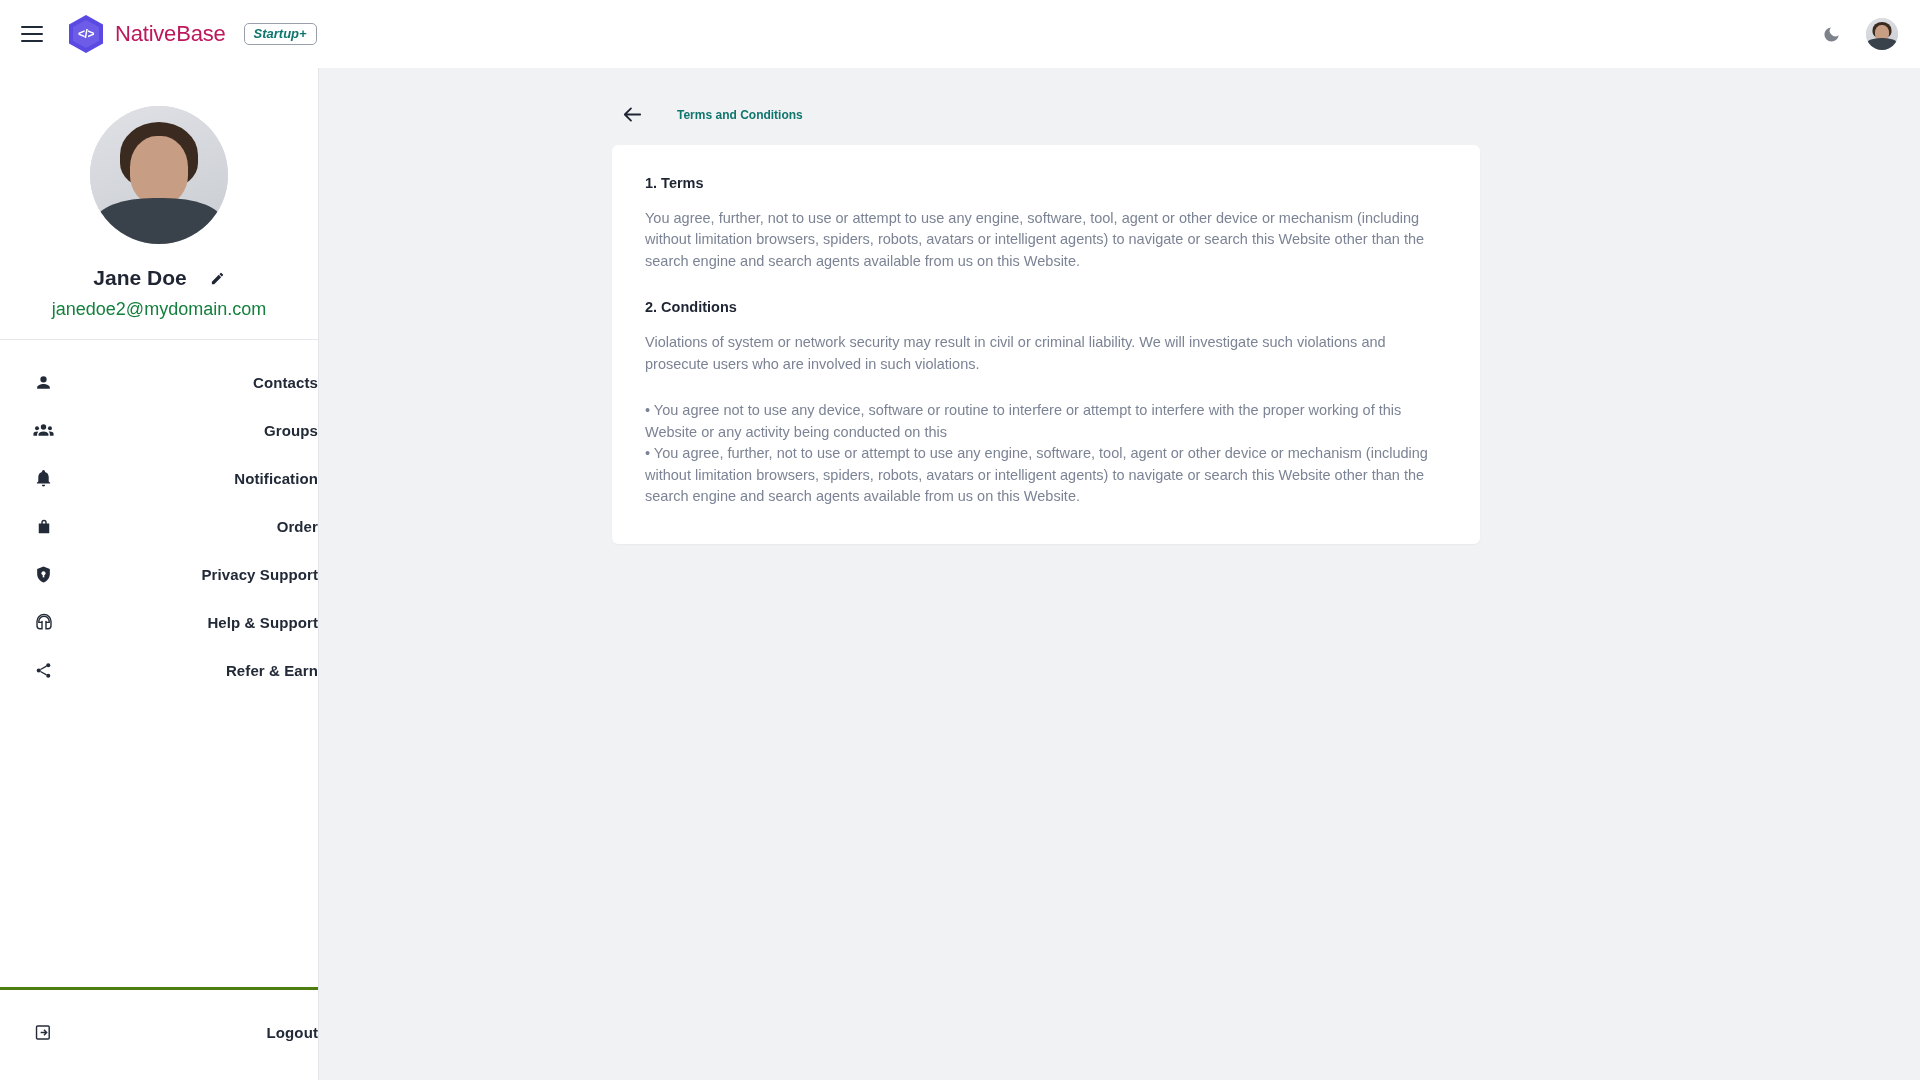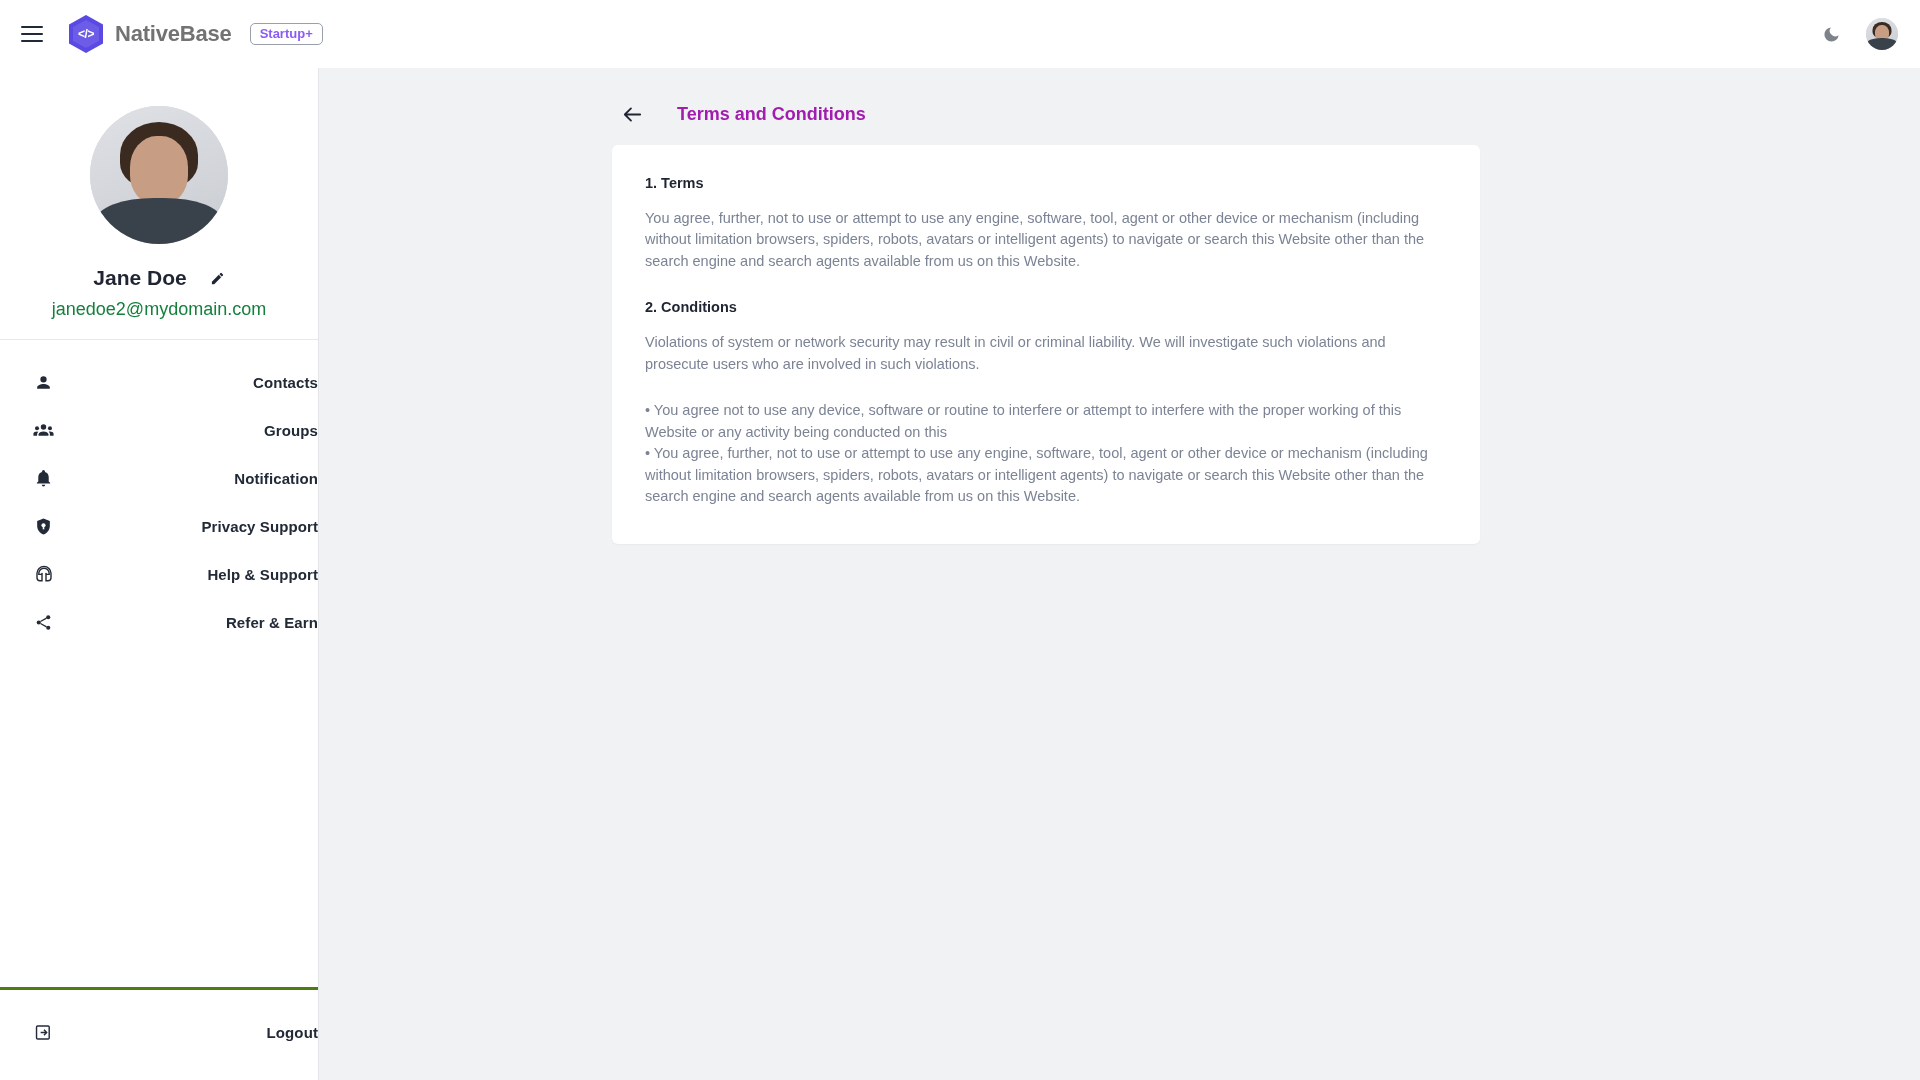--- a/index.html
+++ b/index.html
@@ -39,28 +39,29 @@
   .hexlogo .hexin {
     position: absolute; left: 4px; top: 5px; width: 26px; height: 28px;
     background: #6c5ce7;
     clip-path: polygon(50% 0%, 100% 25%, 100% 75%, 50% 100%, 0% 75%, 0% 25%);
   }
   .hexlogo .code {
     position: relative; color: #ffffff; font-size: 12px; font-weight: bold;
     letter-spacing: -0.5px; line-height: 1;
   }
   .brandname {
-    font-size: 22px; font-weight: bold; color: #737373; letter-spacing: -0.2px;
+    font-size: 22px; font-weight: normal; color: #be185d; letter-spacing: -0.2px;
   }
   .badge {
     margin-left: 6px;
     border: 1px solid #9aa0ab; border-radius: 5px;
     padding: 3px 9px 4px;
-    font-size: 13px; font-weight: bold; color: #8b5cf6;
+    font-size: 13px; font-weight: bold; color: #0f766e;
     line-height: 1;
+    font-style: italic;
   }
   .topright {
     margin-left: auto; display: flex; align-items: center; gap: 22px;
     margin-right: 22px;
   }
   .moon-btn { width: 26px; height: 26px; display:flex; align-items:center; justify-content:center; cursor:pointer; }
   .avatar-top {
     width: 32px; height: 32px; border-radius: 50%;
     overflow: hidden; background: #d8dade; position: relative; cursor: pointer;
   }
@@ -129,21 +130,21 @@
   .main {
     position: absolute; top: 68px; left: 319px;
     width: 1601px; height: 1012px;
     background: #f1f2f4;
   }
   .pagehead {
     display: flex; align-items: center; gap: 33px;
     padding: 35px 0 0 302px;
   }
   .backbtn { cursor: pointer; display: flex; align-items: center; }
-  .pagetitle { font-size: 18px; font-weight: bold; color: #a21caf; }
+  .pagetitle { font-size: 12px; font-weight: bold; color: #0f766e; }
 
   .card {
     position: absolute; left: 293px; top: 77px;
     width: 868px;
     background: #ffffff;
     border-radius: 6px;
     padding: 30px 33px 36px;
     box-shadow: 0 1px 2px rgba(16,24,40,0.04);
   }
   .sec-title {
@@ -242,20 +243,29 @@
 
     <div class="navitem">
       <span class="navicon">
         <svg width="19" height="19" viewBox="0 0 24 24">
             <path d="M12 22a2.2 2.2 0 0 0 2.2-2.2H9.8A2.2 2.2 0 0 0 12 22zm6.6-6.3V10.5c0-3.2-1.7-5.9-4.7-6.6v-.7a1.9 1.9 0 0 0-3.8 0v.7c-3 .7-4.7 3.4-4.7 6.6v5.2L3.6 17.4v1h16.8v-1z" fill="#242b38"></path>
           </svg>
       </span>
       <span class="navlabel">Notification</span>
     </div>
 
+    <div class="navitem">
+      <span class="navicon">
+        <svg width="18" height="19" viewBox="0 0 24 24">
+          <path d="M5 8h14v13H5z" fill="#242b38"></path>
+          <path d="M8.4 9V6.6a3.6 3.6 0 0 1 7.2 0V9h-1.9V6.6a1.7 1.7 0 0 0-3.4 0V9z" fill="#242b38"></path>
+        </svg>
+      </span>
+      <span class="navlabel">Order</span>
+    </div>
 
 
     <div class="navitem">
       <span class="navicon">
         <svg width="19" height="19" viewBox="0 0 24 24">
           <path d="M12 1.8 4 5v6.2c0 5 3.4 9.6 8 11 4.6-1.4 8-6 8-11V5z" fill="#242b38"></path>
           <circle cx="12" cy="10.4" r="2.6" fill="#ffffff"></circle>
           <rect x="11" y="11.6" width="2" height="4" fill="#ffffff"></rect>
         </svg>
       </span>

